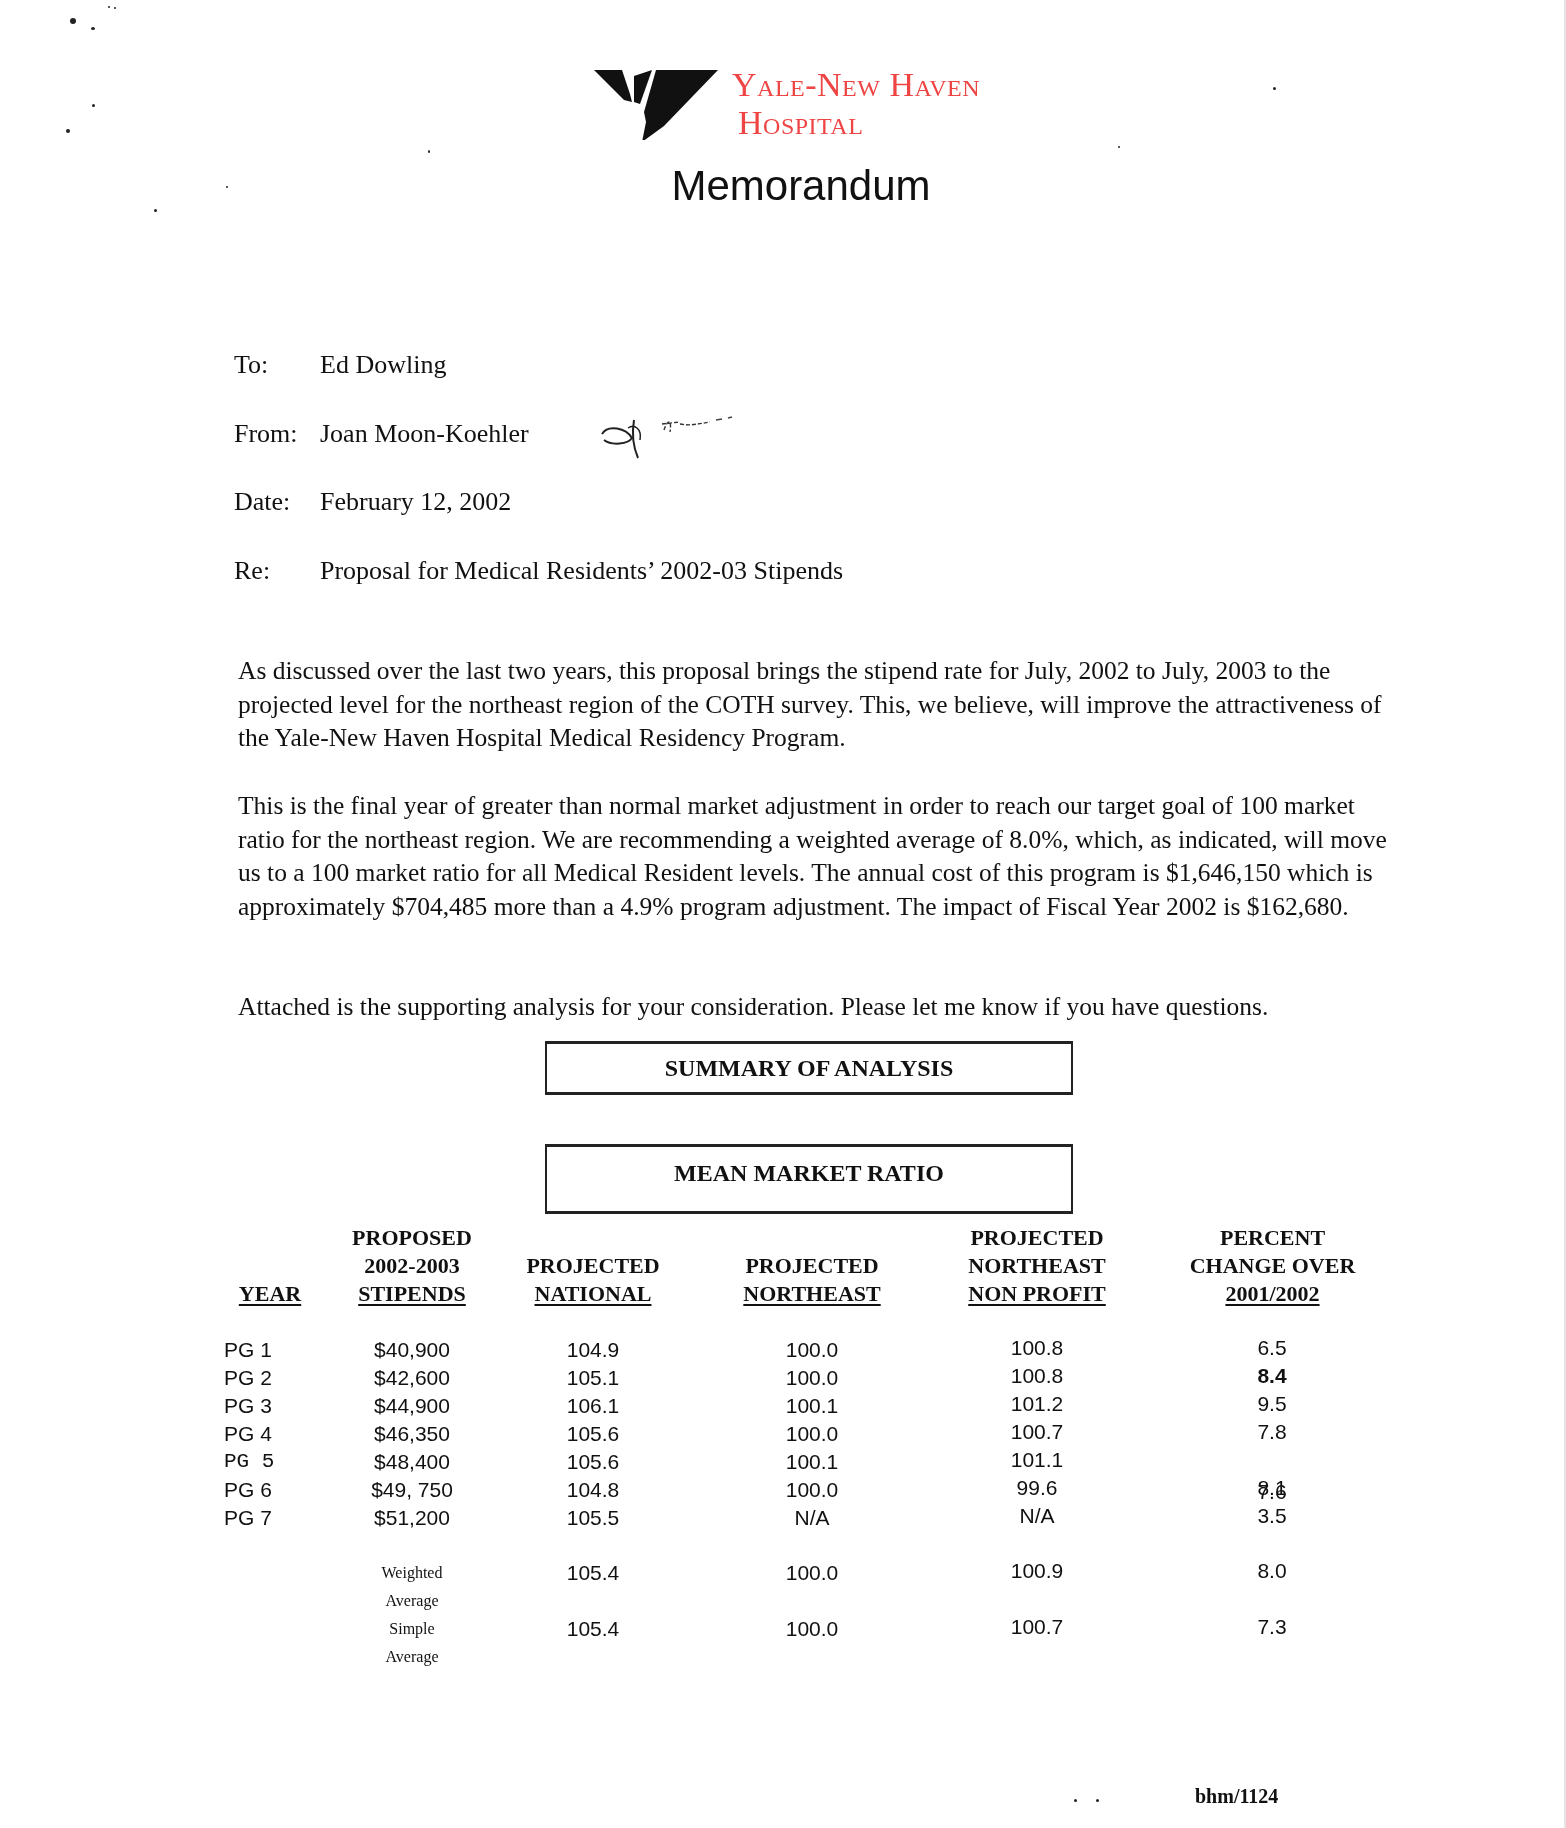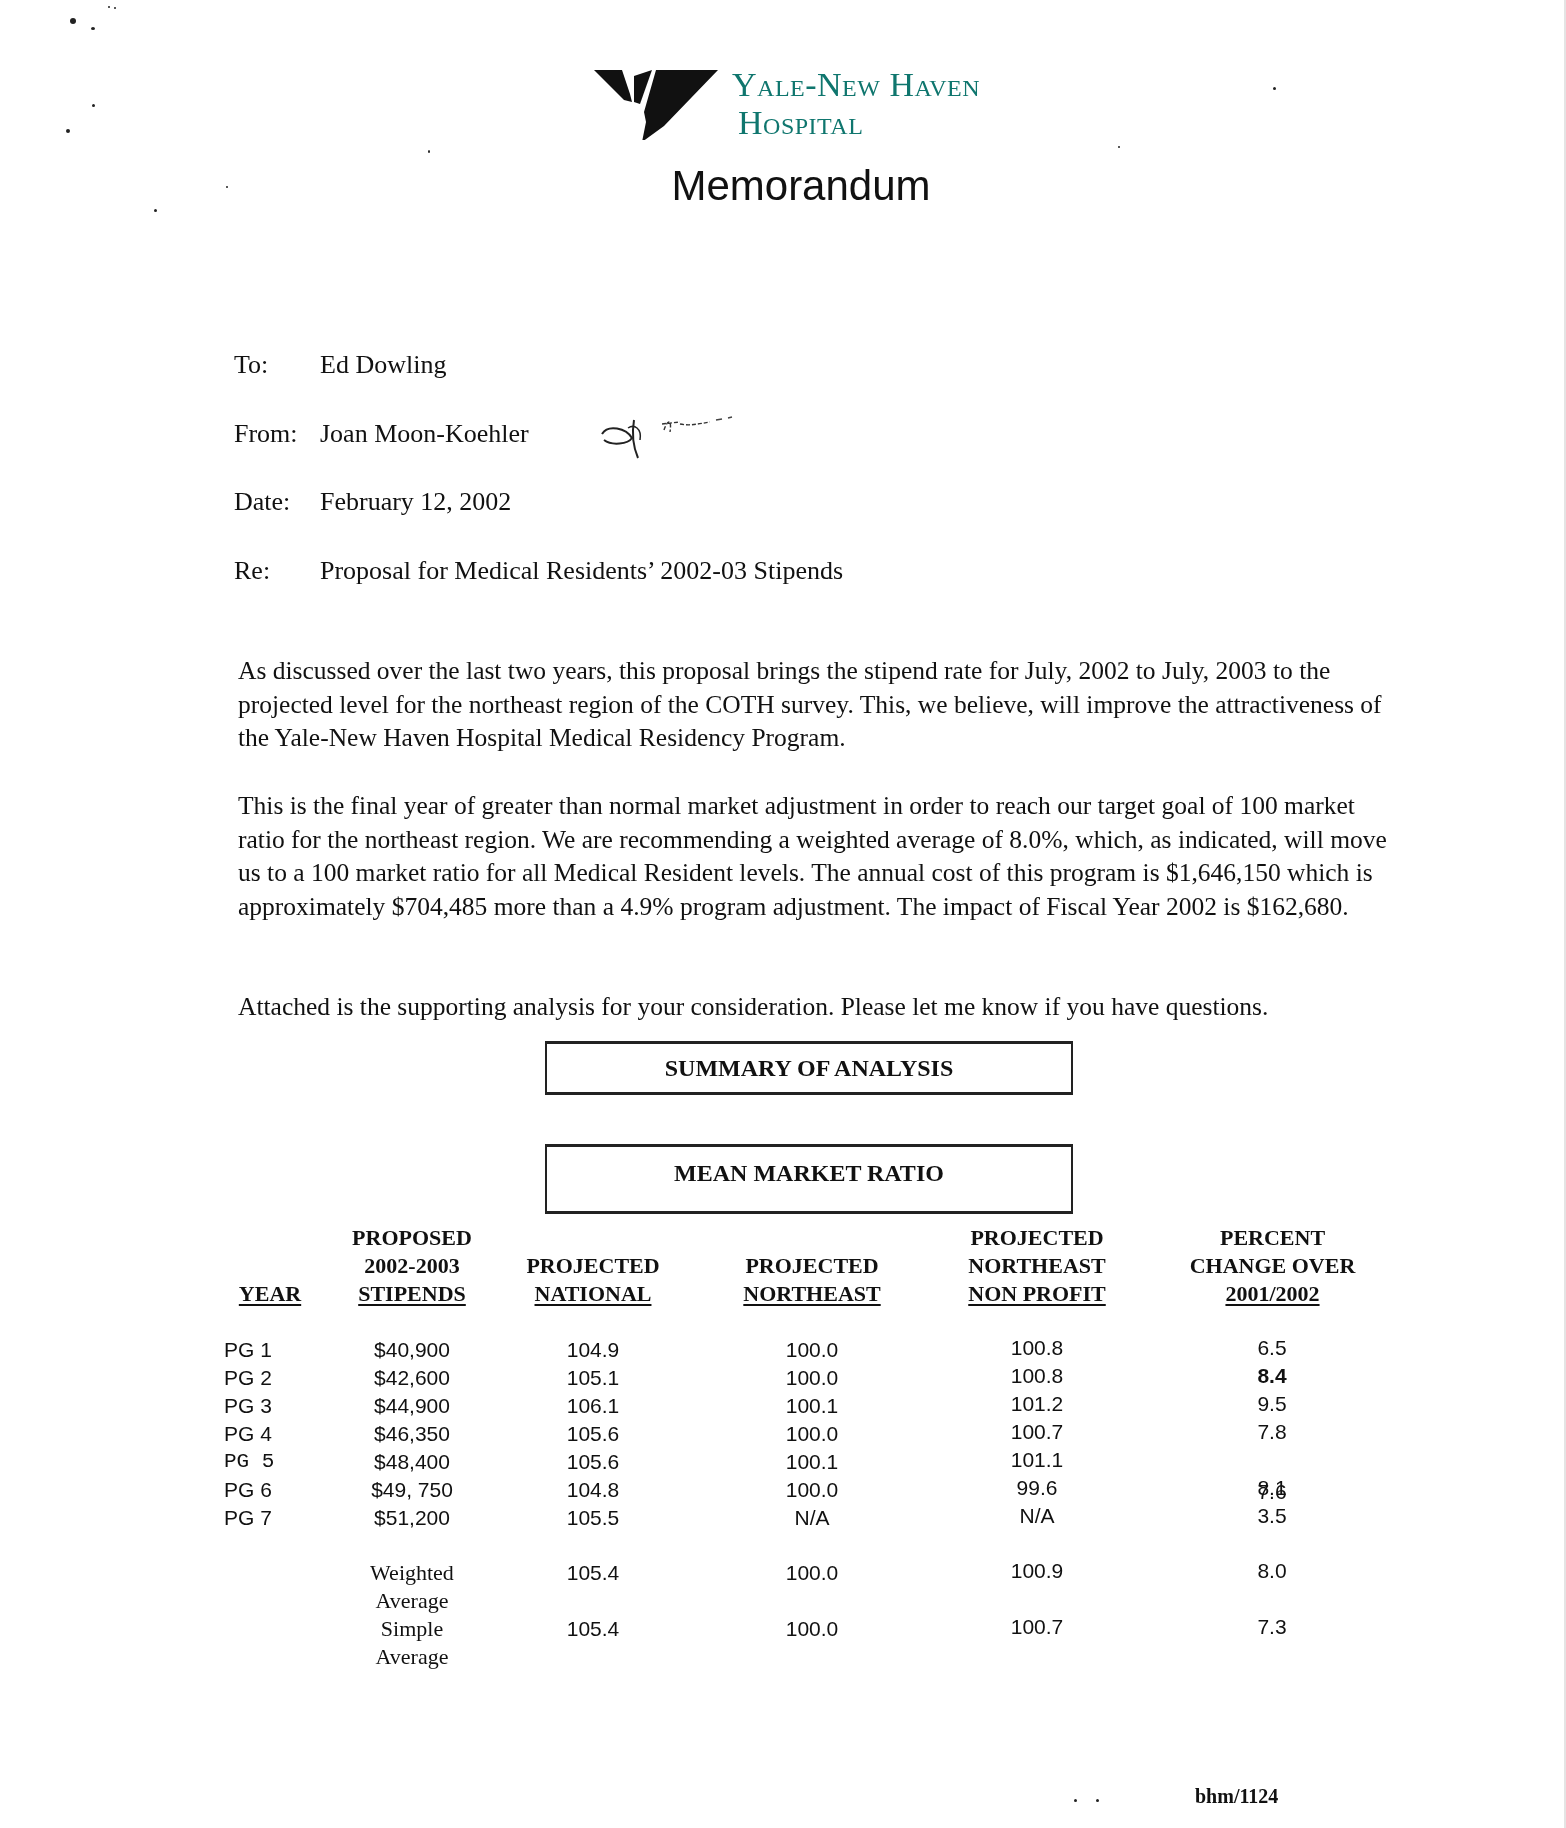--- a/index.html
+++ b/index.html
@@ -6,41 +6,41 @@
   body {
     width: 1566px; height: 1828px; position: relative; overflow: hidden;
     font-family: "Liberation Serif", "DejaVu Serif", serif; color: #111;
   }
   .abs { position: absolute; }
   .speck { position: absolute; background: #222; border-radius: 50%; }
   .edge-line { position: absolute; right: 0; width: 2px; background: #bbb; }
 
   
   .logo { left: 594px; top: 66px; width: 130px; height: 74px; }
-  .brand { left: 732px; top: 66px; font-family: "Liberation Serif", serif; font-size: 34px; line-height: 38px; letter-spacing: 0.5px; color: #0f766e; }
+  .brand { left: 732px; top: 66px; font-family: "Liberation Serif", serif; font-size: 34px; line-height: 38px; letter-spacing: 0.5px; color: #ef4444; }
   .brand .sc { font-variant: small-caps; }
   .memo-title { left: 0; width: 1566px; top: 162px; text-align: center; font-family: "Liberation Sans", sans-serif; font-size: 42px; padding-left: 36px; box-sizing: border-box; }
 
   
   .field { left: 234px; font-size: 26px; line-height: 30px; white-space: nowrap; }
   .field .lbl { display: inline-block; width: 86px; }
   .signature { left: 598px; top: 410px; width: 160px; height: 60px; }
 
   
   .para { left: 238px; width: 1150px; font-size: 25.5px; line-height: 33.5px; margin-top: 32px; }
 
   
   .titlebox { left: 545px; width: 528px; border: 2px solid #222; border-top-width: 3px; border-bottom-width: 3px; text-align: center; font-size: 24px; font-weight: bold; box-sizing: border-box; }
 
   
   .col { position: absolute; text-align: center; font-weight: bold; font-size: 22px; line-height: 28px; }
   .col .u { text-decoration: underline; text-underline-offset: 3px; }
   .cell { position: absolute; font-family: "Liberation Sans", sans-serif; font-size: 21px; line-height: 28px; text-align: center; }
   .cell.left { text-align: left; }
-  .avglbl { position: absolute; font-size: 22px; line-height: 28px; text-align: center; }
+  .avglbl { position: absolute; font-size: 16px; line-height: 28px; text-align: center; }
 
   .footer { left: 1195px; top: 1785px; font-size: 20px; font-weight: bold; }
 </style>
 </head>
 <body>
 
 <div>
   <div class="speck" style="left:70px;top:18px;width:6px;height:6px;"></div>
   <div class="speck" style="left:91px;top:27px;width:4px;height:3px;"></div>
   <div class="speck" style="left:108px;top:6px;width:2px;height:2px;"></div>

